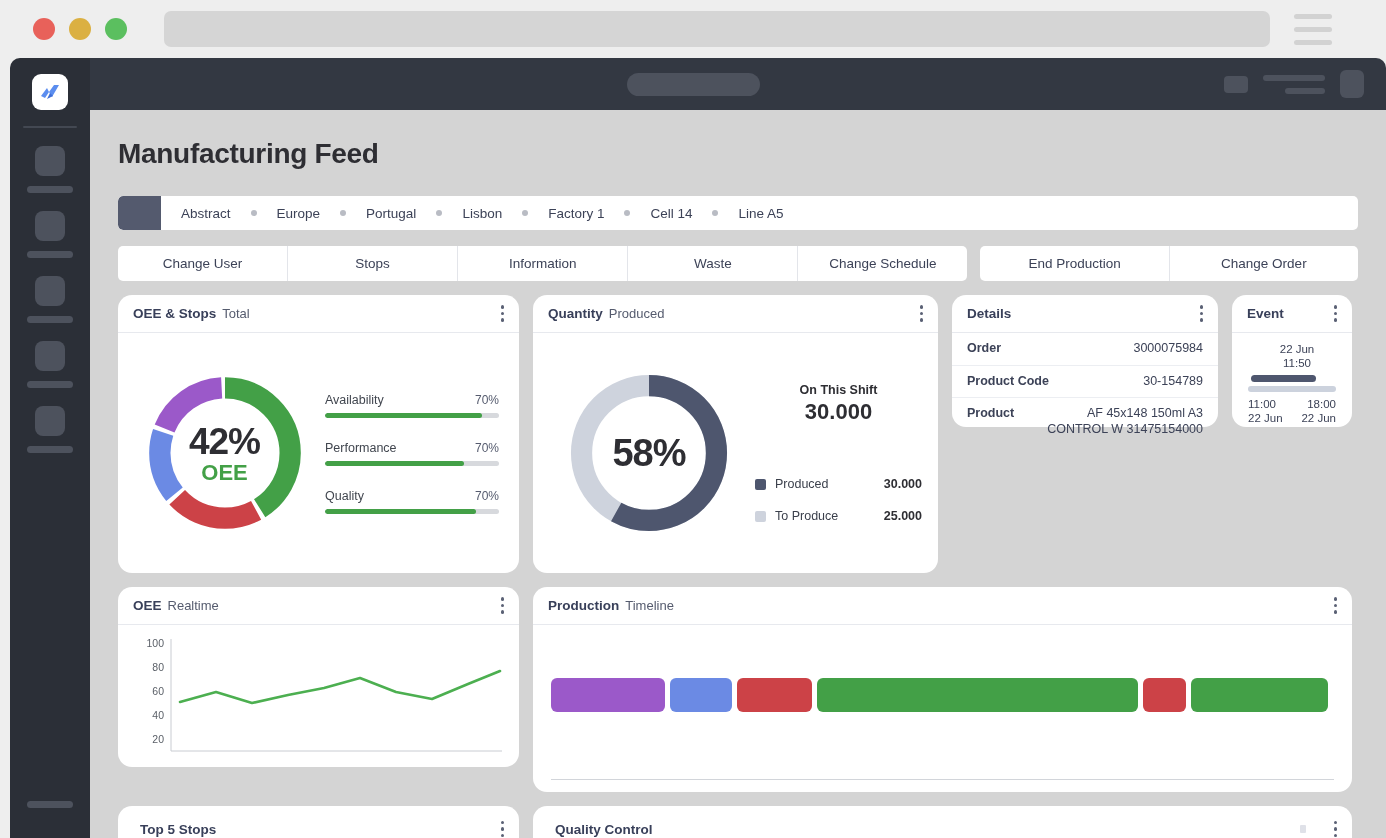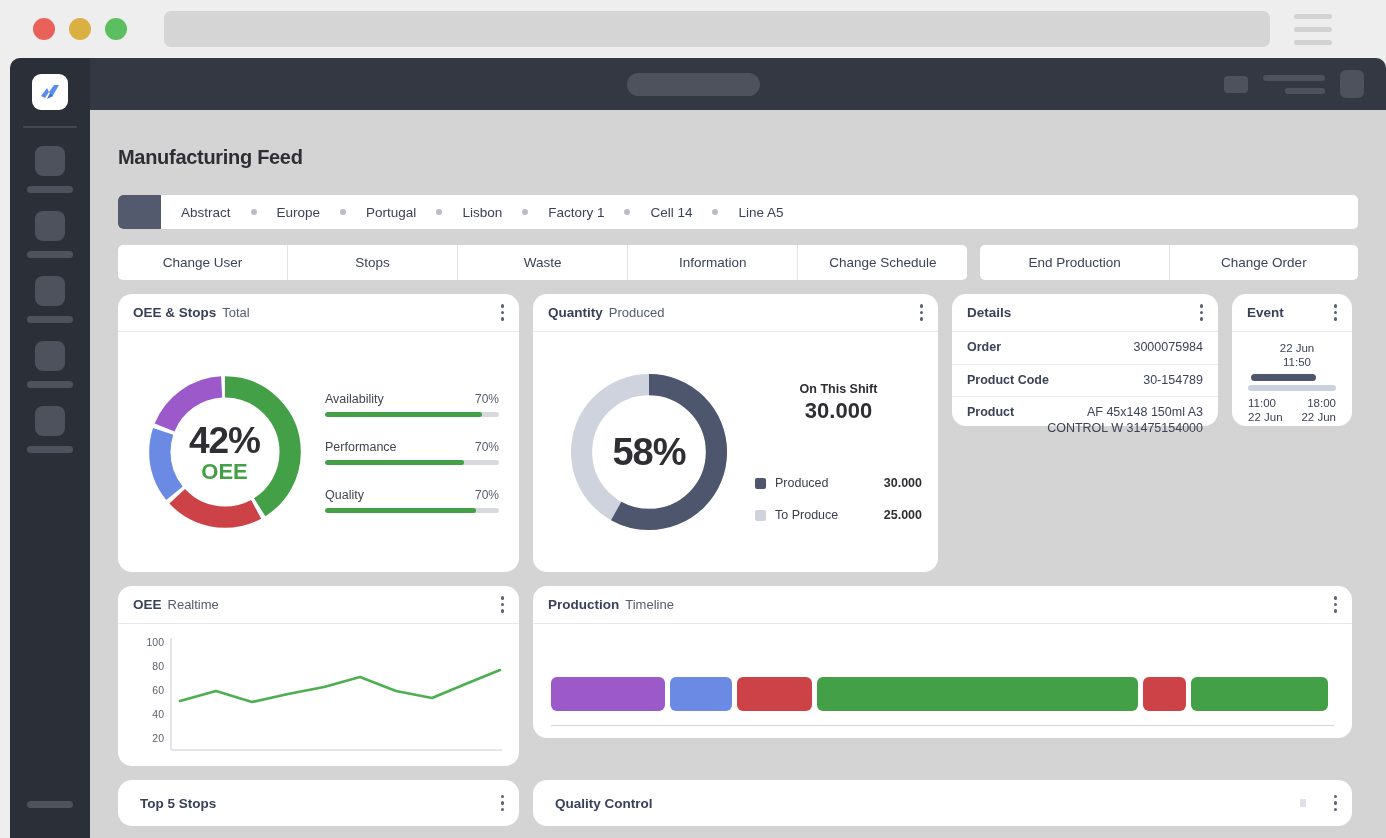--- a/index.html
+++ b/index.html
@@ -76,22 +76,22 @@
 
   
   .content {
     position: absolute; left: 80px; top: 52px;
     width: 1296px; height: 728px;
     background: #d4d4d4;
     padding: 0 28px;
     overflow: hidden;
   }
   .page-title {
-    font-size: 20px; font-weight: bold; color: #2e2e33;
-    padding-top: 36px; letter-spacing: -0.3px;
+    font-size: 28px; font-weight: bold; color: #2e2e33;
+    padding-top: 28px; letter-spacing: -0.3px;
   }
 
   
   .breadcrumb {
     margin-top: 26px; height: 34px;
     background: #ffffff; border-radius: 5px;
     display: flex; align-items: center; overflow: hidden;
   }
   .crumb-tab { width: 43px; height: 34px; background: #545a6e; border-radius: 5px 0 0 5px; flex: none; }
   .crumb { font-size: 13.5px; color: #3c4257; padding: 0 20px; white-space: nowrap; }
@@ -168,21 +168,21 @@
   .event-body { flex: 1; padding: 10px 16px 8px; position: relative; }
   .ev-marker { font-size: 11.5px; color: #3c4257; text-align: center; width: 78px; margin-left: 10px; line-height: 1.18; }
   .ev-bar-outer { margin-top: 5px; }
   .ev-progress { height: 7px; background: #4e566e; border-radius: 4px; width: 74%; margin-left: 3%; }
   .ev-track { height: 6px; background: #ccd2dd; border-radius: 4px; margin-top: 4px; }
   .ev-foot { display: flex; justify-content: space-between; margin-top: 6px; font-size: 11.5px; color: #3c4257; line-height: 1.18; }
   .ev-foot .r { text-align: right; }
 
   
   .card-realtime { width: 401px; height: 180px; }
-  .card-timeline { width: 819px; height: 152px; }
+  .card-timeline { width: 819px; height: 205px; }
   .chart-body { flex: 1; padding: 8px 12px 6px; }
 
   
   .card-stops { width: 401px; height: 46px; }
   .card-quality { width: 819px; height: 46px; }
   .card-quality .card-head, .card-stops .card-head { border-bottom: none; height: 46px; padding-left: 22px; }
   .faint-mark { width: 6px; height: 8px; background: #dfe1e8; margin-left: auto; margin-right: 28px; border-radius: 1px; }
 </style>
 </head>
 <body>
@@ -265,22 +265,22 @@
       <span class="crumb-sep"></span>
       <div class="crumb">Cell 14</div>
       <span class="crumb-sep"></span>
       <div class="crumb">Line A5</div>
     </div>
 
     <div class="actions-row">
       <div class="btn-group g1">
         <div class="act-btn">Change User</div>
         <div class="act-btn">Stops</div>
+        <div class="act-btn">Information</div>
         <div class="act-btn">Waste</div>
-        <div class="act-btn">Information</div>
         <div class="act-btn">Change Schedule</div>
       </div>
       <div class="btn-group g2">
         <div class="act-btn">End Production</div>
         <div class="act-btn">Change Order</div>
       </div>
     </div>
 
     <div class="cards-row">
 

